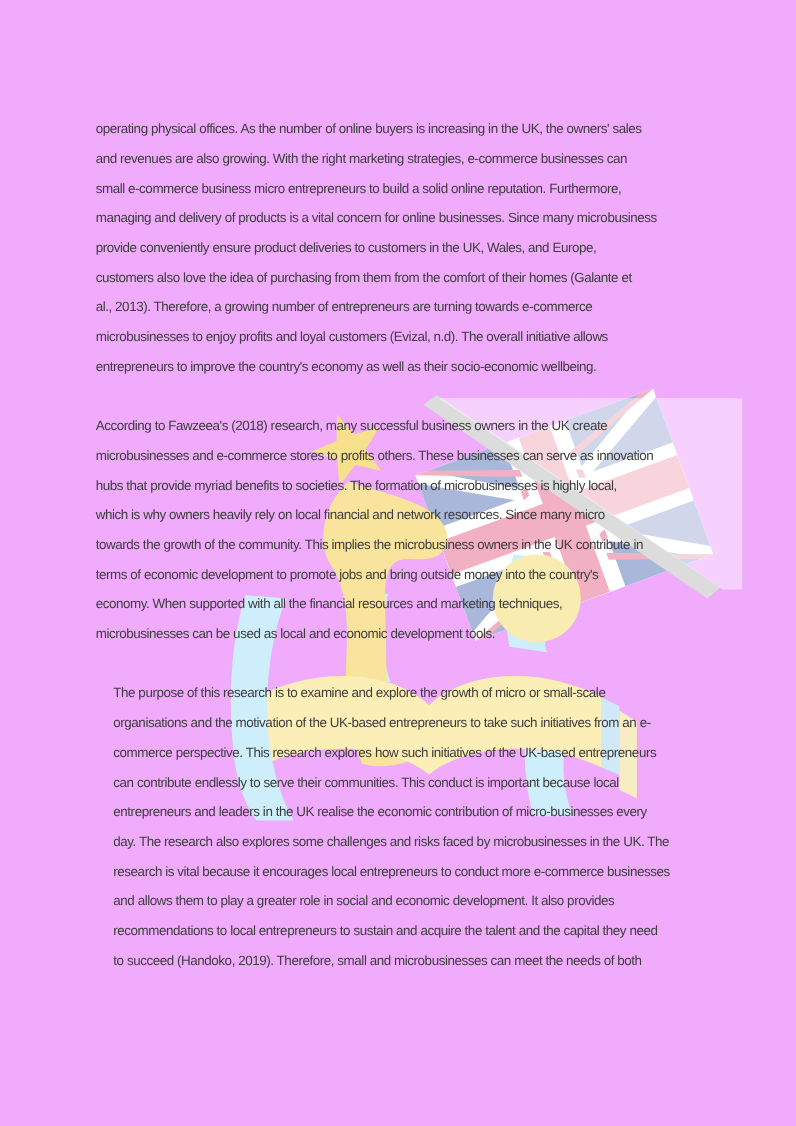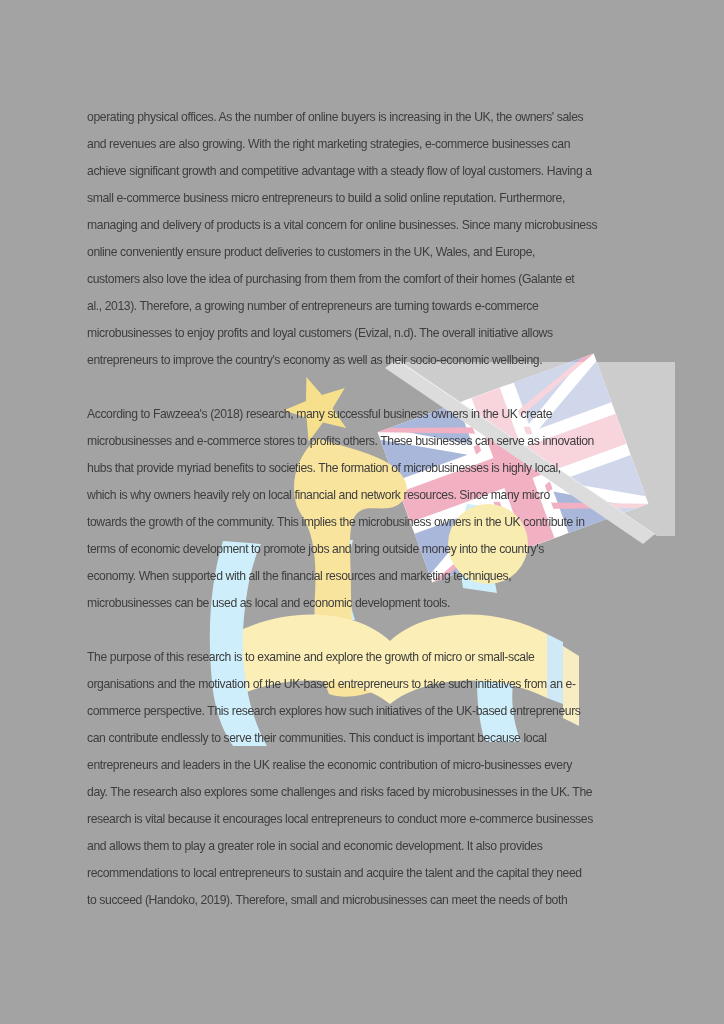--- a/index.html
+++ b/index.html
@@ -1,40 +1,40 @@
 <!DOCTYPE html>
 <html><head>
 <meta charset="utf-8">
 <style>
   html,body{margin:0;padding:0;background:#ffffff;}
   .page{
     position:relative;
     width:724px;height:1024px;
-    background:#a3a3a3;
+    background:#f0abfc;
     overflow:hidden;
     font-family:"Liberation Sans", sans-serif;
   }
   .watermark{
     position:absolute;
     left:205px;top:346px;
     width:470px;height:412px;
     z-index:1;
   }
   .content{
     position:absolute;
     left:87px;top:104px;
     width:560px;
     z-index:2;
     color:#3d3d3d;
     font-size:12.2px;
     letter-spacing:-0.4px;
     line-height:27px;
   }
   .para{margin:0 0 27px 0;}
-  .para:last-child{margin-bottom:0;}
+  .para:last-child{margin-bottom:0;margin-left:16px;}
   .ln{white-space:nowrap;}
   svg *{stroke:none;}
 </style>
 </head>
 <body>
 
 <div class="page">
 
   <svg class="watermark" viewBox="0 0 470 412" xmlns="http://www.w3.org/2000/svg" aria-hidden="true">
 
@@ -101,24 +101,23 @@
       <path d="M18,195 C4,240 2,295 8,345 C12,372 20,388 28,400 L62,400 C46,372 36,330 38,285 C40,250 46,218 56,198 Z"></path>
       <path d="M272,335 C272,355 274,375 280,396 L316,396 C308,376 306,355 308,338 Z"></path>
     </g>
   </svg>
 
   <div class="content">
 
     <div class="para">
       <div class="ln">operating physical offices. As the number of online buyers is increasing in the UK, the owners' sales</div>
       <div class="ln">and revenues are also growing. With the right marketing strategies, e-commerce businesses can</div>
-      <div class="ln">achieve significant growth and competitive advantage with a steady flow of loyal customers. Having a</div>
       <div class="ln">small e-commerce business micro entrepreneurs to build a solid online reputation. Furthermore,</div>
       <div class="ln">managing and delivery of products is a vital concern for online businesses. Since many microbusiness</div>
-      <div class="ln">online conveniently ensure product deliveries to customers in the UK, Wales, and Europe,</div>
+      <div class="ln">provide conveniently ensure product deliveries to customers in the UK, Wales, and Europe,</div>
       <div class="ln">customers also love the idea of purchasing from them from the comfort of their homes (Galante et</div>
       <div class="ln">al., 2013). Therefore, a growing number of entrepreneurs are turning towards e-commerce</div>
       <div class="ln">microbusinesses to enjoy profits and loyal customers (Evizal, n.d). The overall initiative allows</div>
       <div class="ln">entrepreneurs to improve the country's economy as well as their socio-economic wellbeing.</div>
     </div>
 
     <div class="para">
       <div class="ln">According to Fawzeea's (2018) research, many successful business owners in the UK create</div>
       <div class="ln">microbusinesses and e-commerce stores to profits others. These businesses can serve as innovation</div>
       <div class="ln">hubs that provide myriad benefits to societies. The formation of microbusinesses is highly local,</div>

